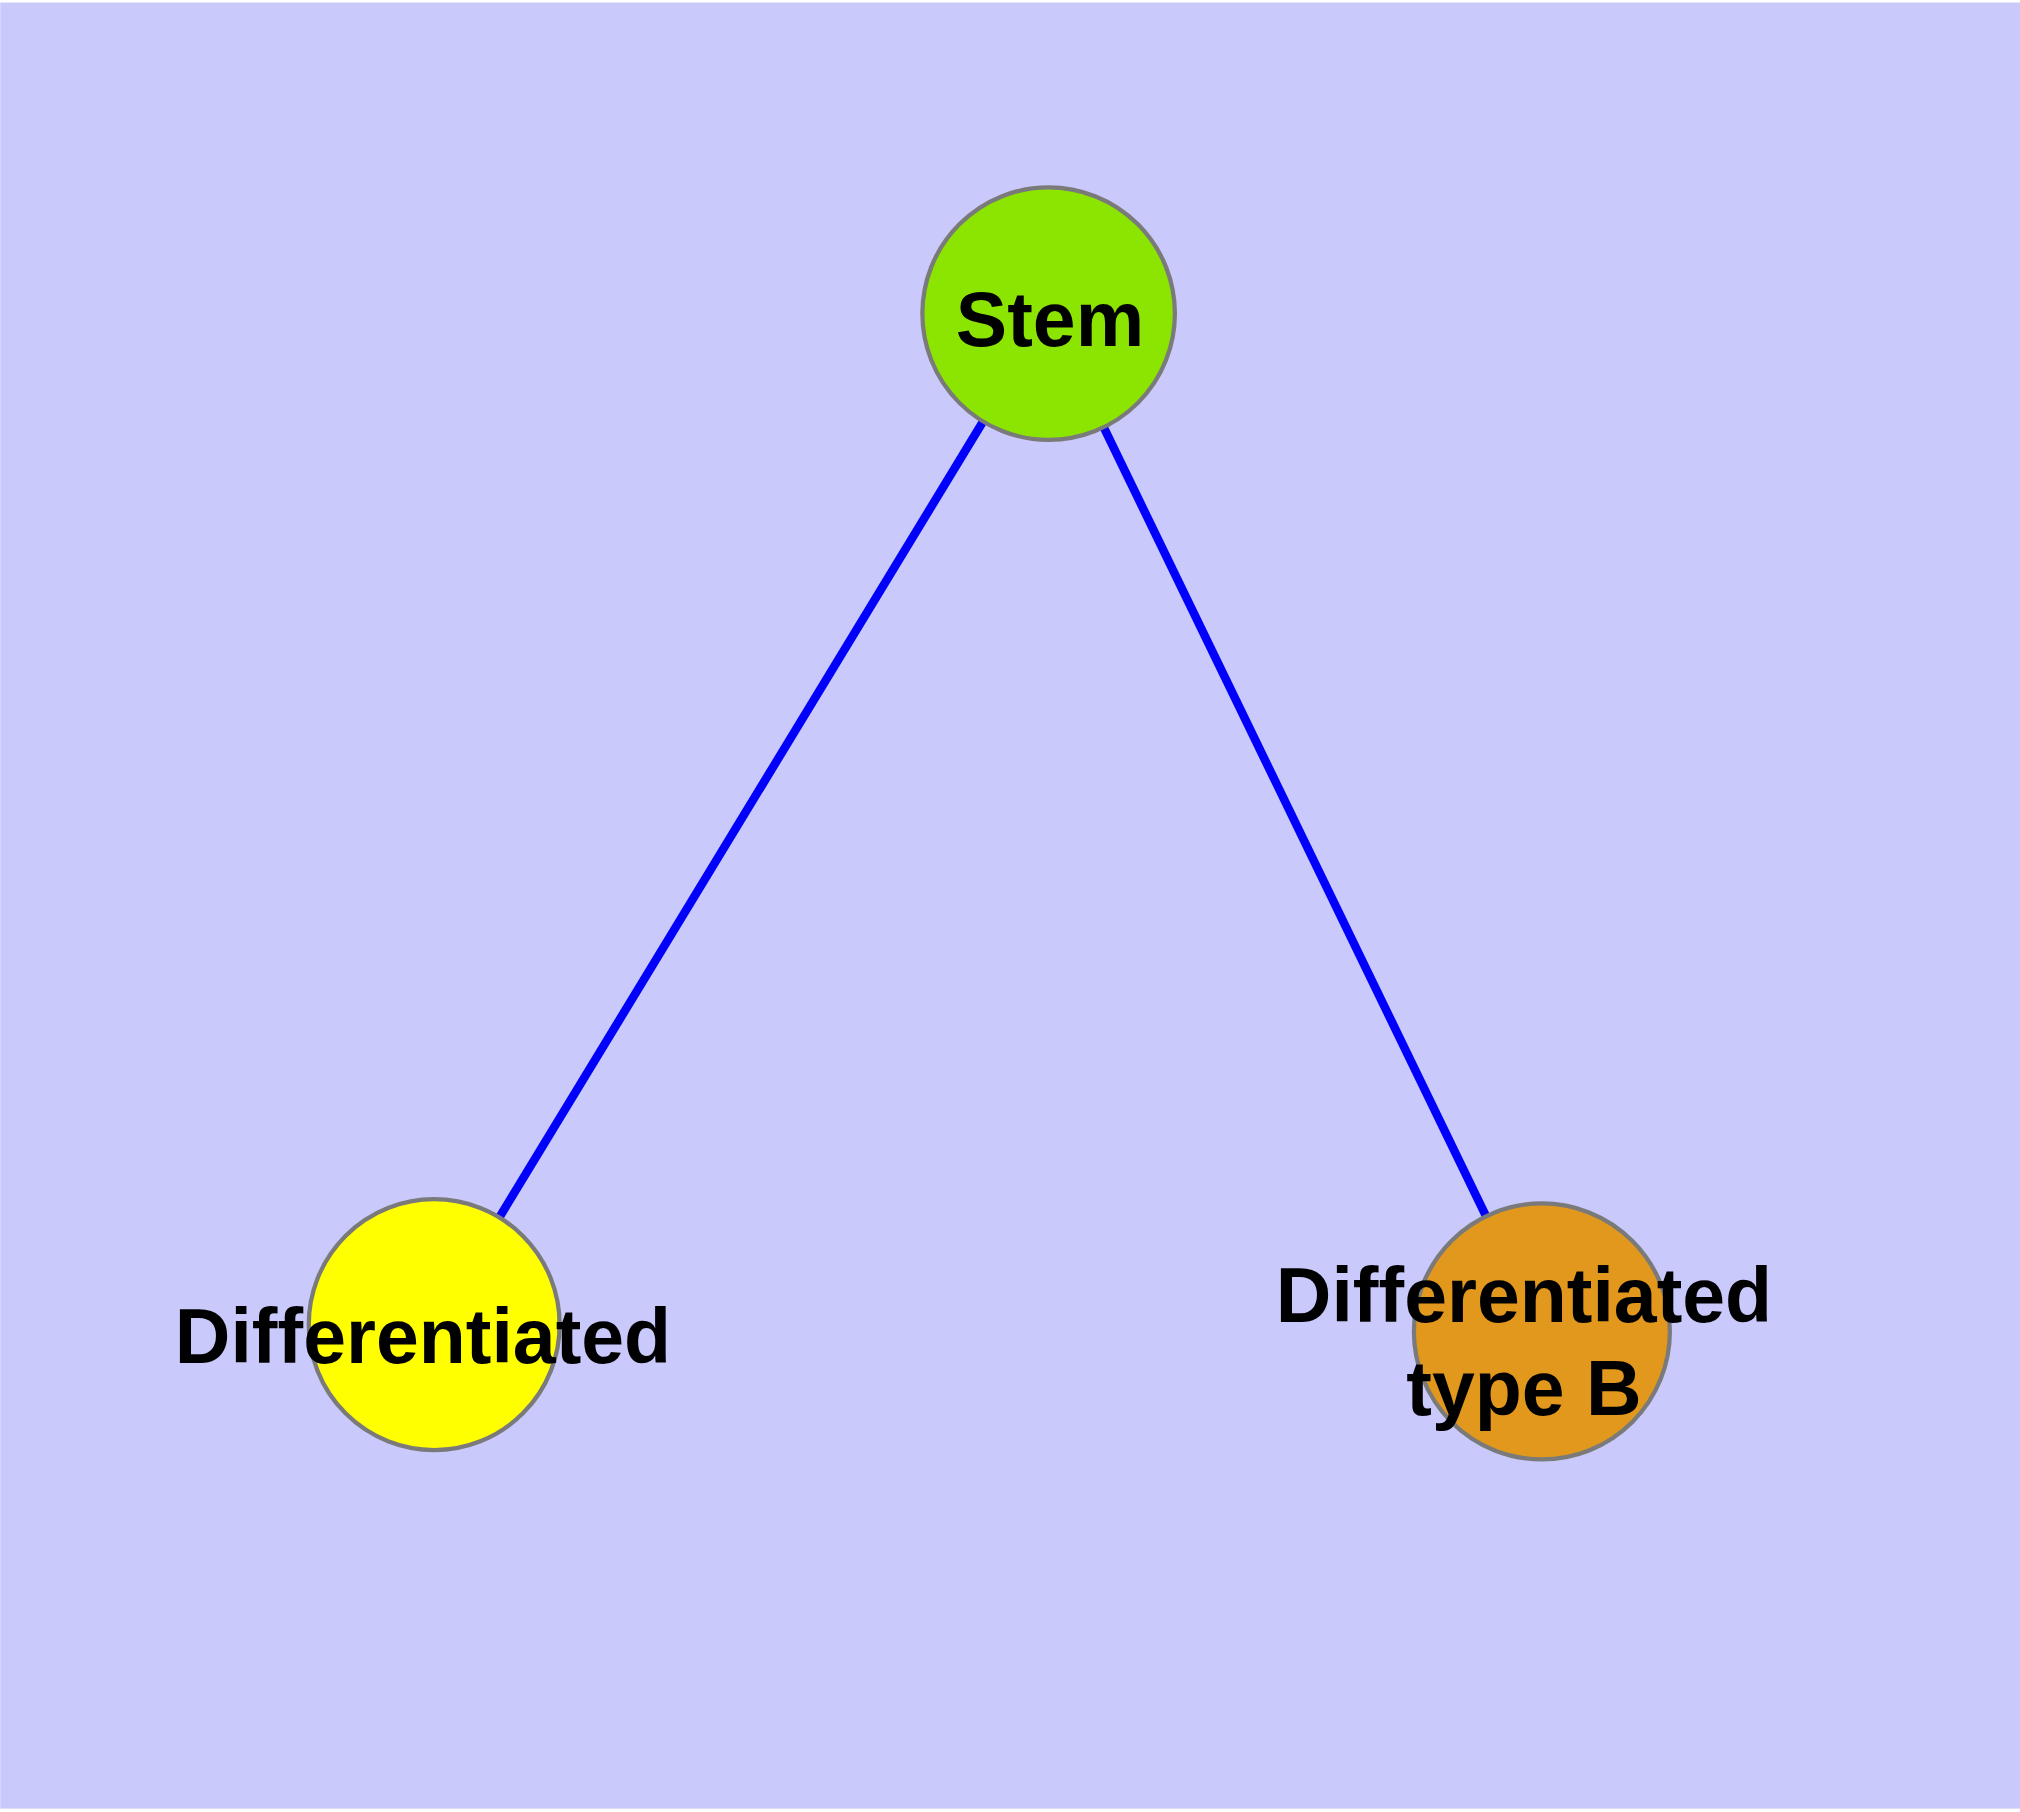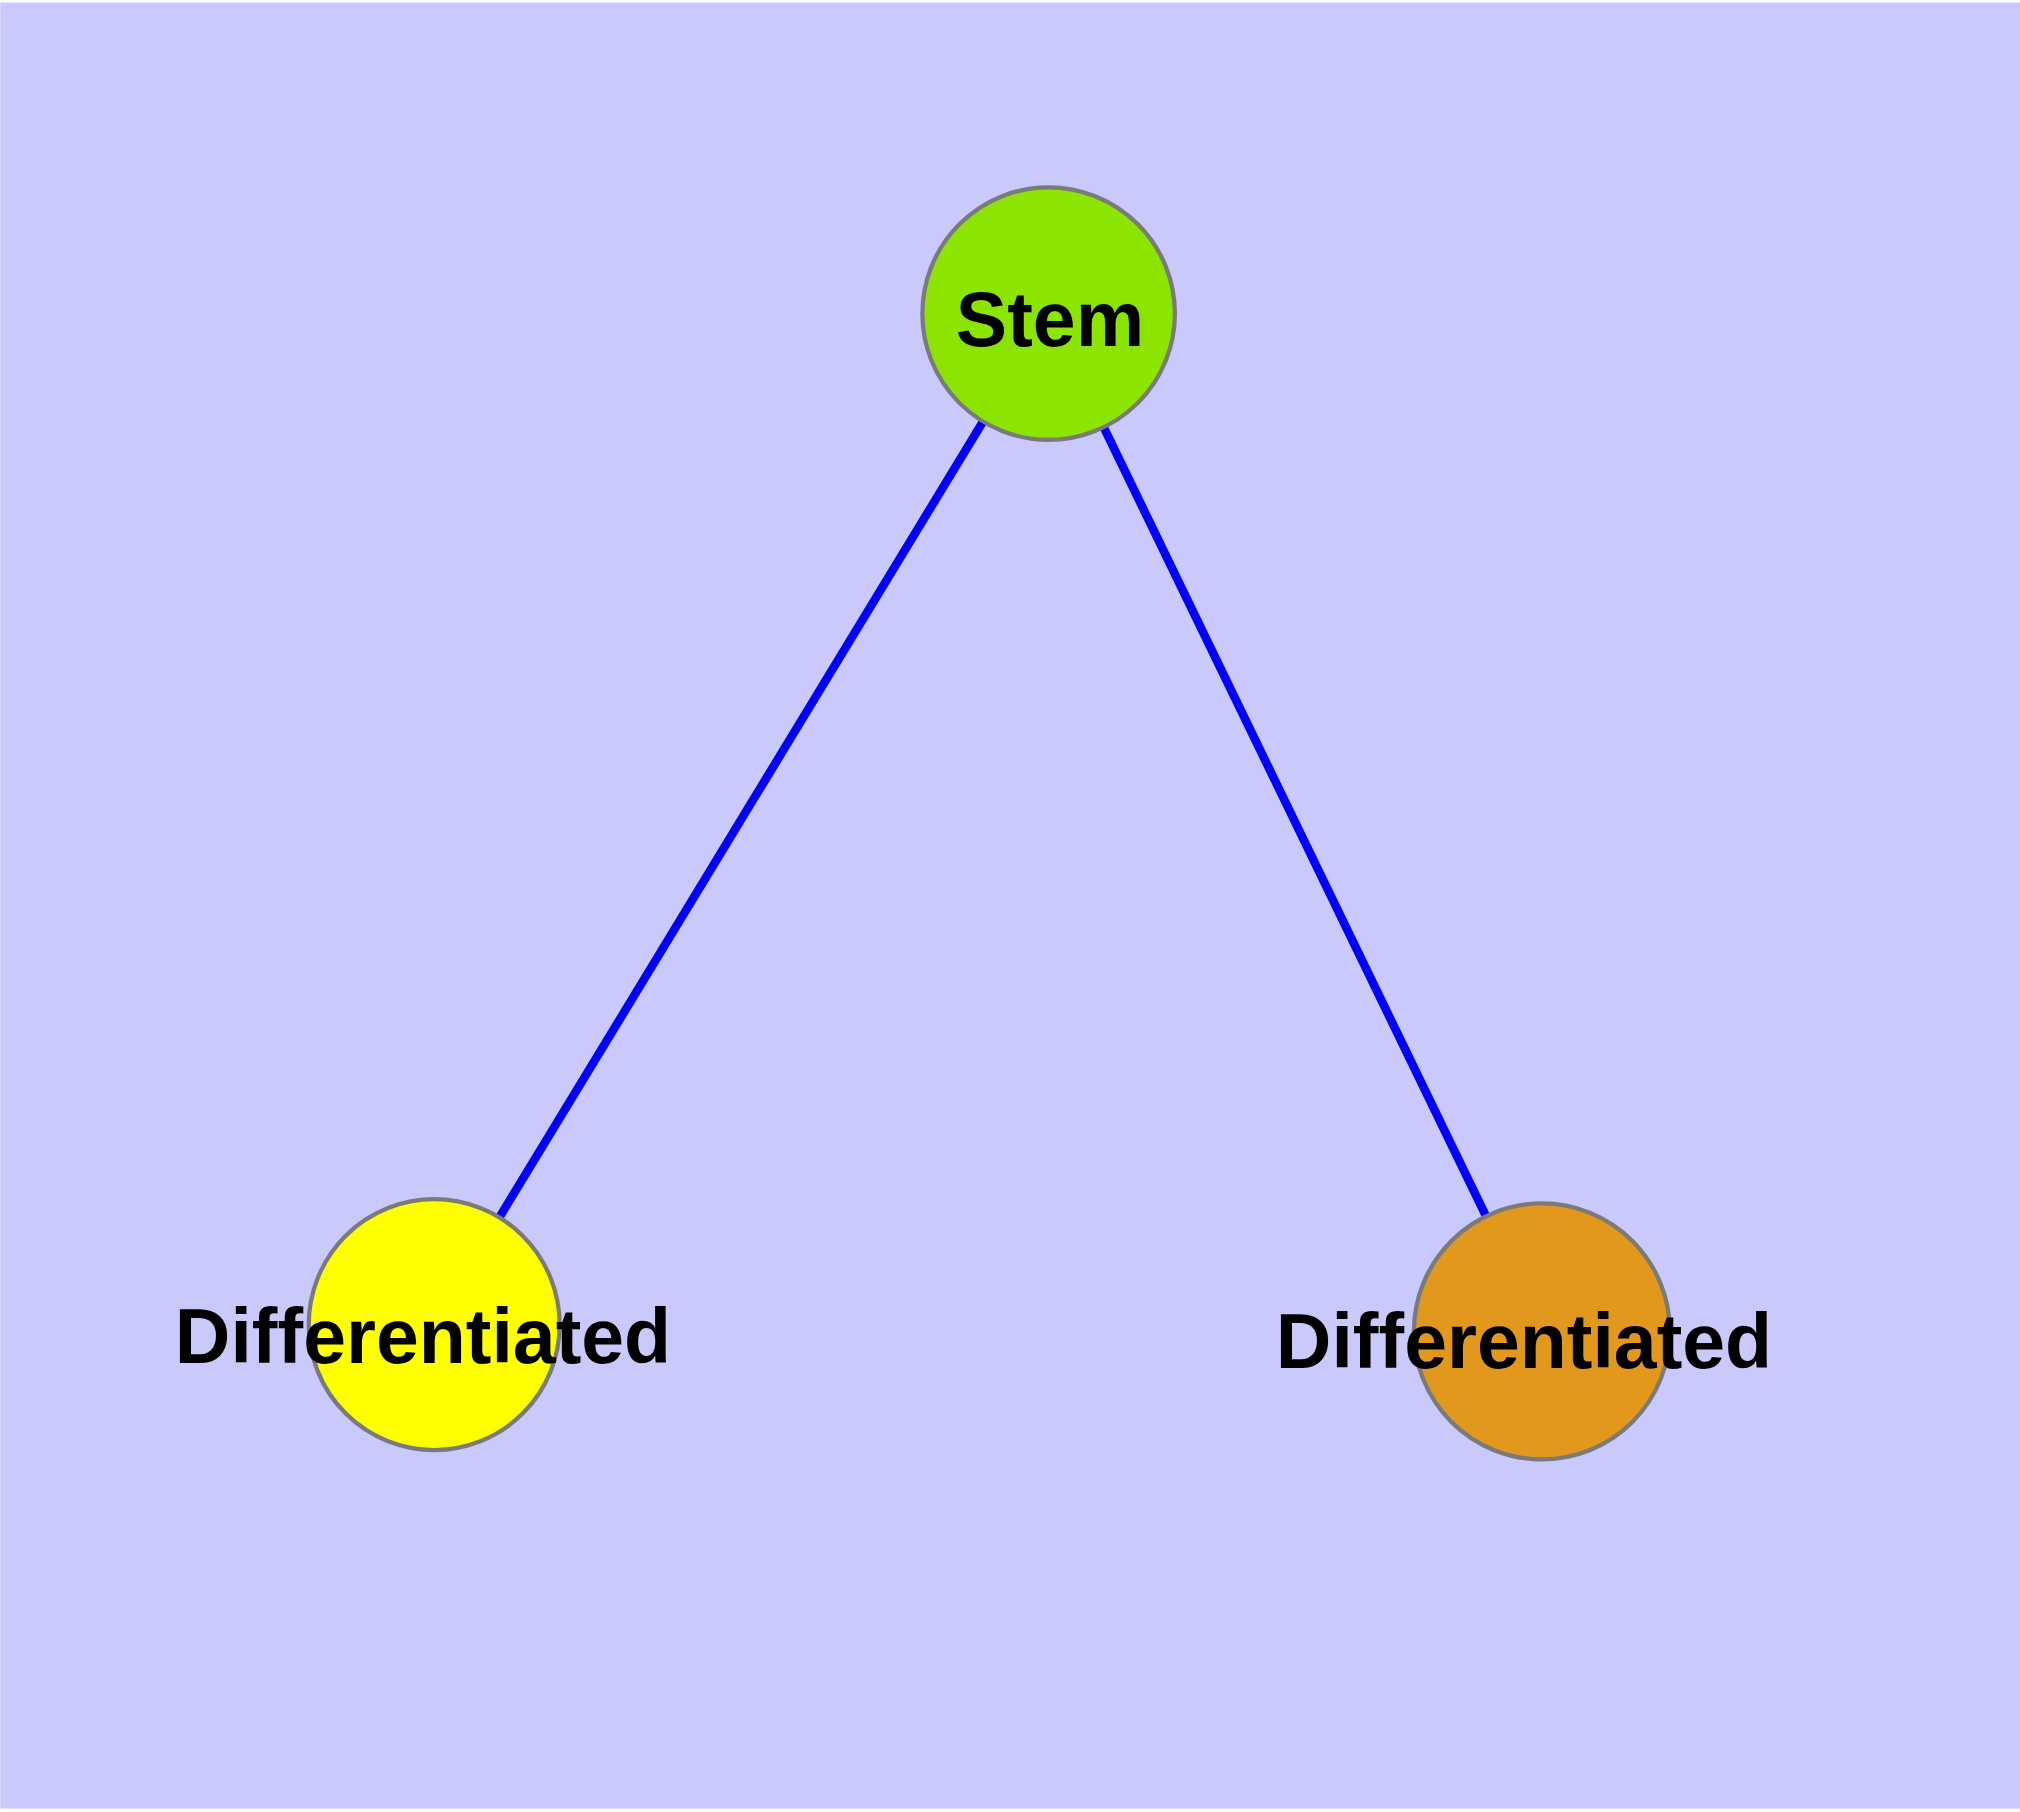--- a/index.html
+++ b/index.html
@@ -59,15 +59,16 @@
   <div class="node-label" style="left:1050px; top:320px;">
     <span class="line">Stem</span>
   </div>
 
   <div class="node-label" style="left:423px; top:1337px;">
     <span class="line">Differentiated</span>
   </div>
 
   <div class="node-label" style="left:1524px; top:1342px;">
     <span class="line">Differentiated</span>
+    <span class="line">type B</span>
   </div>
 </div>
 
 
 </body></html>

